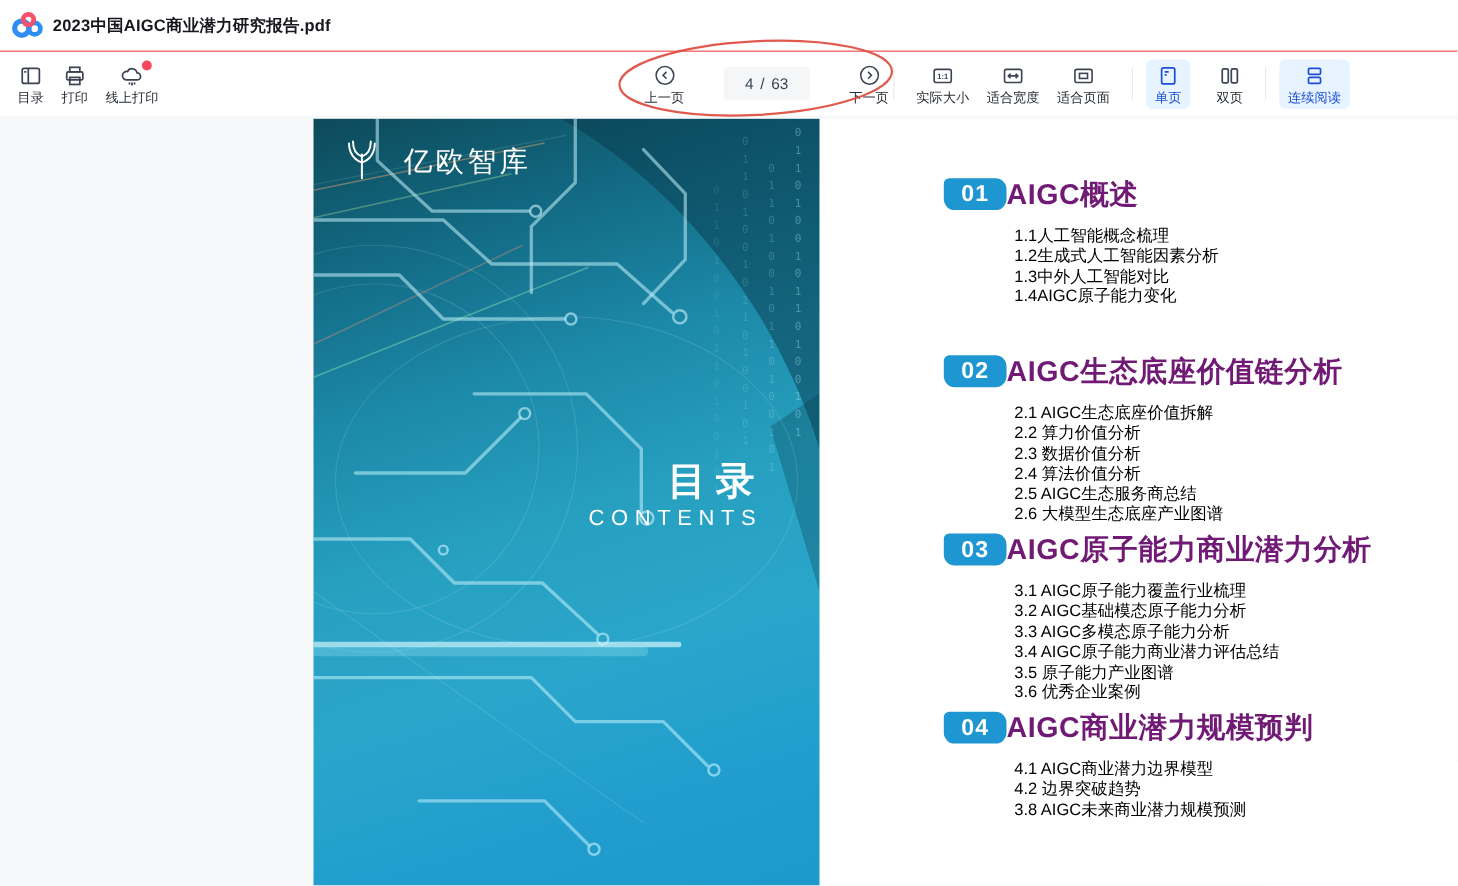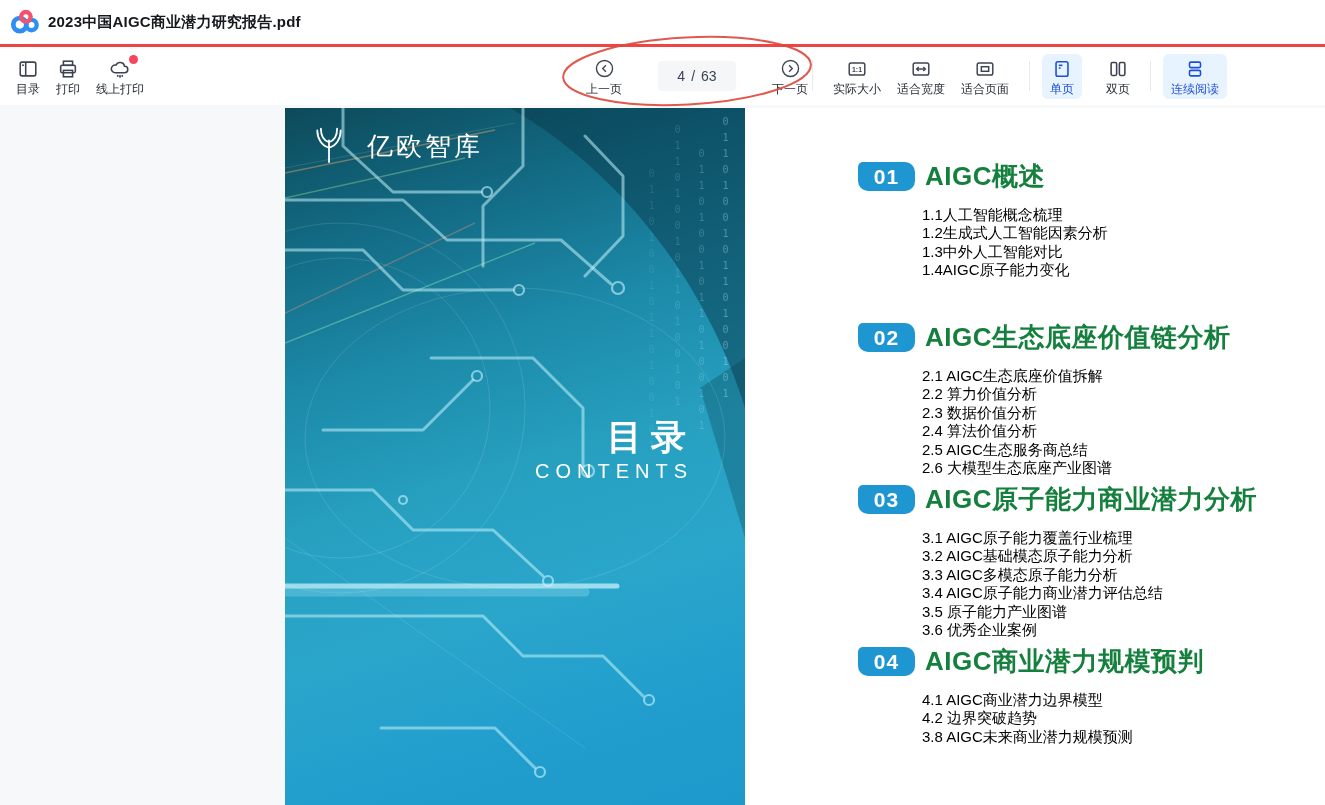--- a/index.html
+++ b/index.html
@@ -2,21 +2,21 @@
 <html><head>
 <meta charset="utf-8">
 <style>
   * { margin:0; padding:0; box-sizing:border-box; }
   html,body { width:1325px; height:805px; }
   body { font-family:"Liberation Sans", sans-serif; background:#f7f8fa; overflow:hidden; }
   .screen { position:relative; width:1325px; height:805px; background:#f7f8fa; }
 
   
   .titlebar { position:absolute; top:0; left:0; right:0; height:47px; background:#fff;
-    border-bottom:3px solid #ef4444; display:flex; align-items:center; padding-left:10px; z-index:5; }
+    border-bottom:1px solid #ef4444; display:flex; align-items:center; padding-left:10px; z-index:5; }
   .titlebar .logo { width:30px; height:26px; margin-right:8px; }
   .doc-title { font-size:15px; font-weight:700; color:#16181d; letter-spacing:.2px; }
 
   
   .toolbar { position:absolute; top:47px; left:0; right:0; height:58px; background:#fff; z-index:4; }
   .tb-group { position:absolute; top:0; height:58px; display:flex; align-items:center; }
   .tb-btn { position:relative; display:flex; flex-direction:column; align-items:center; justify-content:center;
     gap:3px; background:none; border:none; cursor:pointer; padding:4px 8px; border-radius:6px;
     color:#3c4352; font-family:inherit; }
   .tb-btn .tb-label { font-size:12px; color:#272c35; white-space:nowrap; line-height:1; }
@@ -47,24 +47,24 @@
     font-family:"DejaVu Sans Mono", monospace; font-size:10px; letter-spacing:5px;
     color:rgba(190,242,252,.38); user-select:none; }
   .brand { position:absolute; left:26px; top:16px; display:flex; align-items:center; gap:20px; color:#fff; }
   .brand-text { font-size:26px; letter-spacing:3px; font-weight:400; }
   .cover-title { position:absolute; right:50px; top:306px; color:#fff; font-size:35px; font-weight:700;
     letter-spacing:9px; text-align:right; }
   .cover-subtitle { position:absolute; right:52px; top:352px; color:#fff; font-size:20px; font-weight:400;
     letter-spacing:6px; text-align:right; }
 
   
-  .toc-section-head { position:absolute; left:573px; display:flex; align-items:flex-start; gap:10px; }
+  .toc-section-head { position:absolute; left:573px; display:flex; align-items:flex-start; }
   .toc-badge { width:57px; height:29px; background:#1e96d2; color:#fff; font-size:21px; font-weight:700;
     display:flex; align-items:center; justify-content:center; border-radius:5px 10px 10px 10px; letter-spacing:1px; }
-  .toc-title { color:#15803d; font-size:26px; font-weight:700; line-height:29px; letter-spacing:.5px; }
+  .toc-title { color:#701a75; font-size:26px; font-weight:700; line-height:29px; letter-spacing:.5px; }
   .toc-items { position:absolute; left:637px; color:#000000; font-size:15px; line-height:18.4px; }
 </style>
 </head>
 <body>
 
 <div class="screen">
 
   <header class="titlebar">
     <span class="logo">
       <svg viewBox="0 0 34 30" width="30" height="26">

